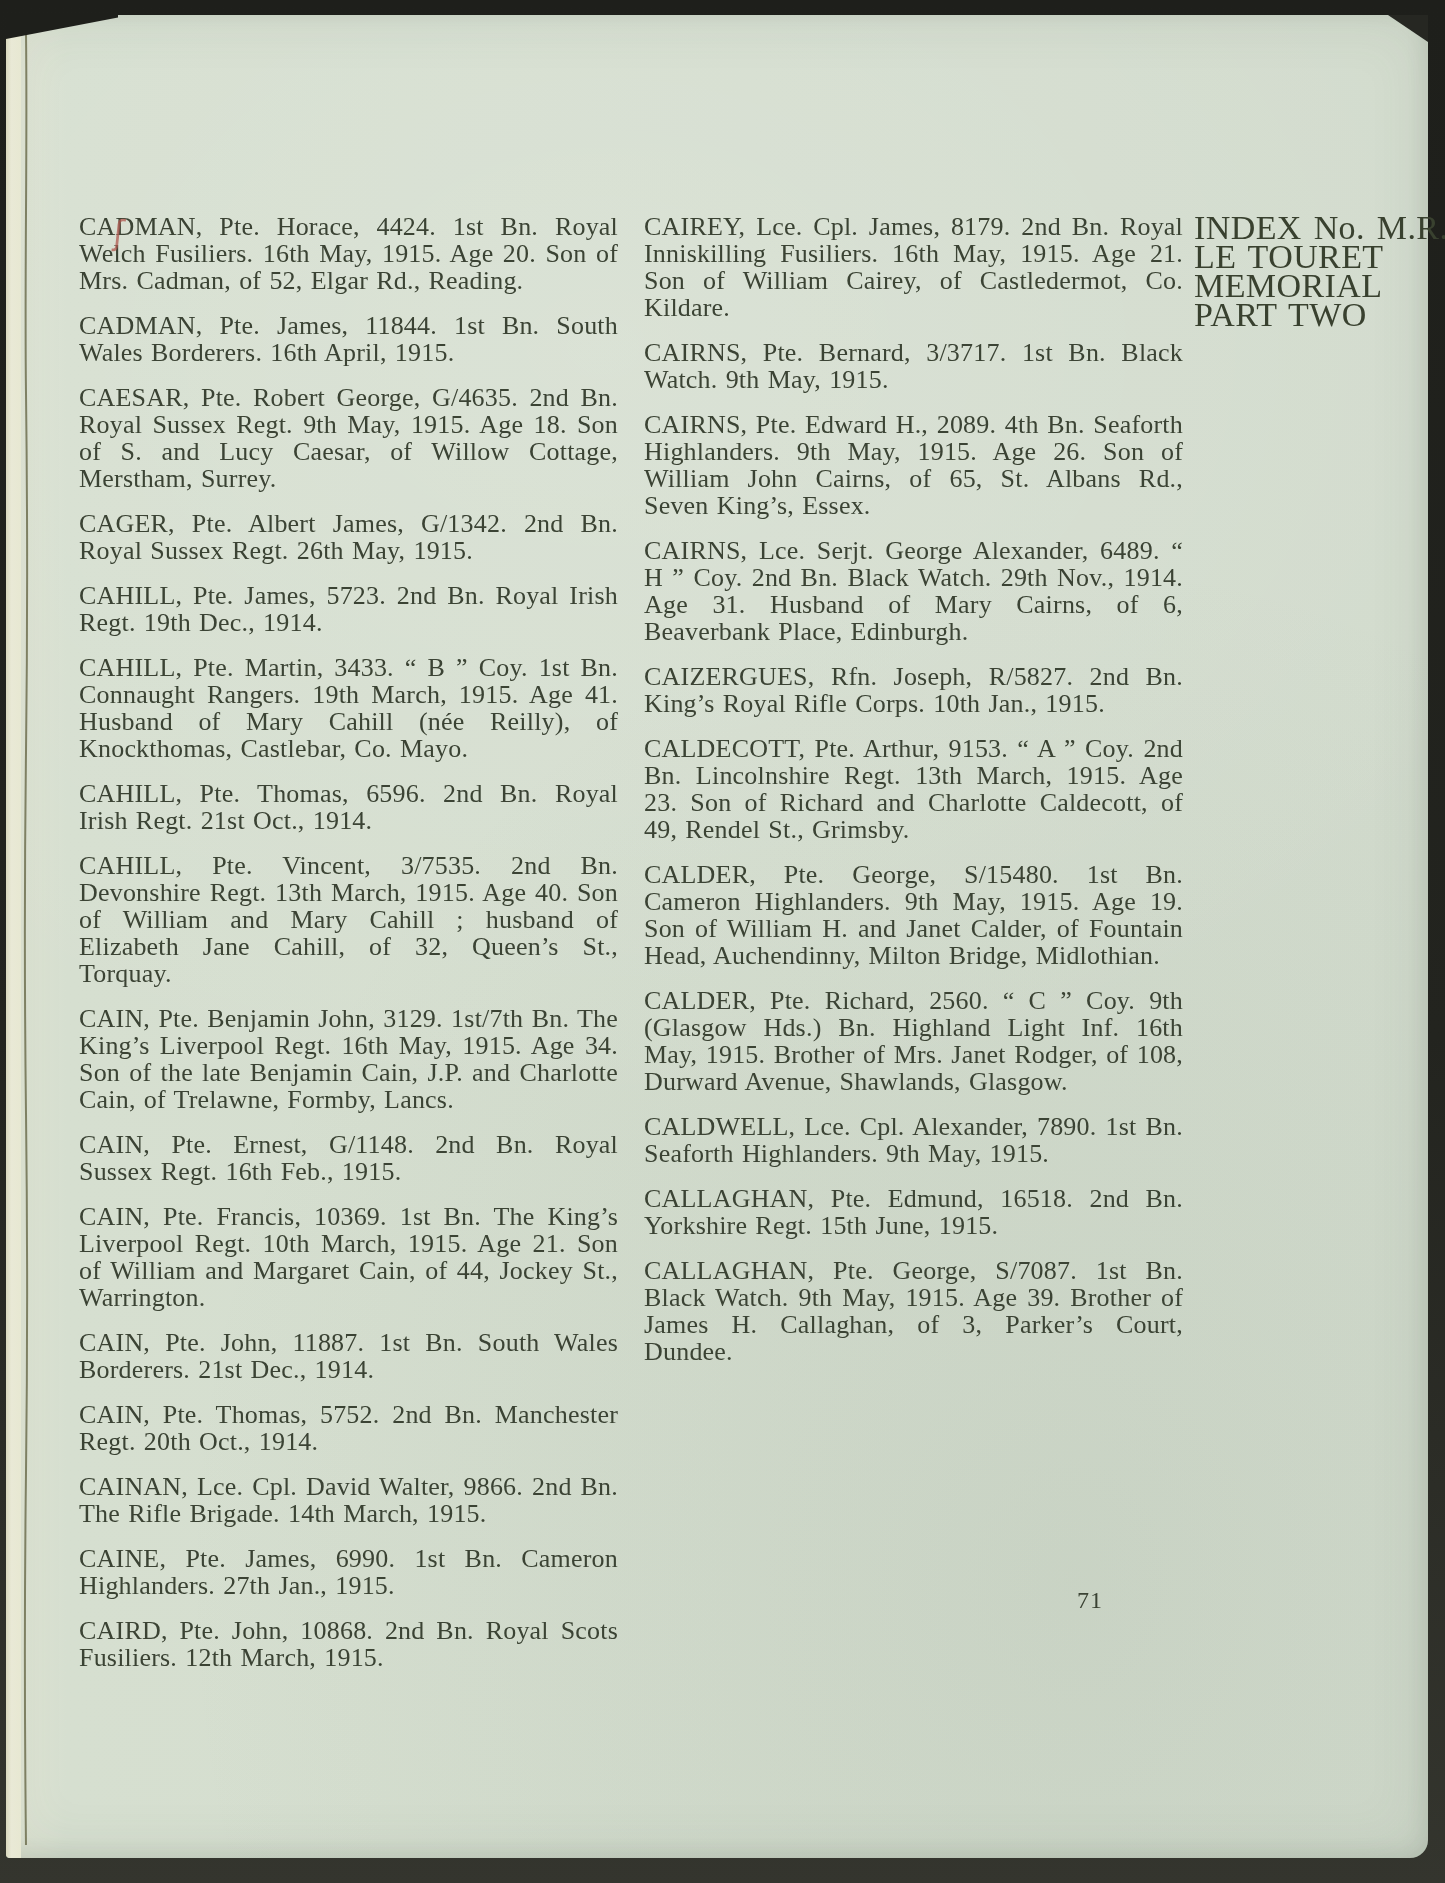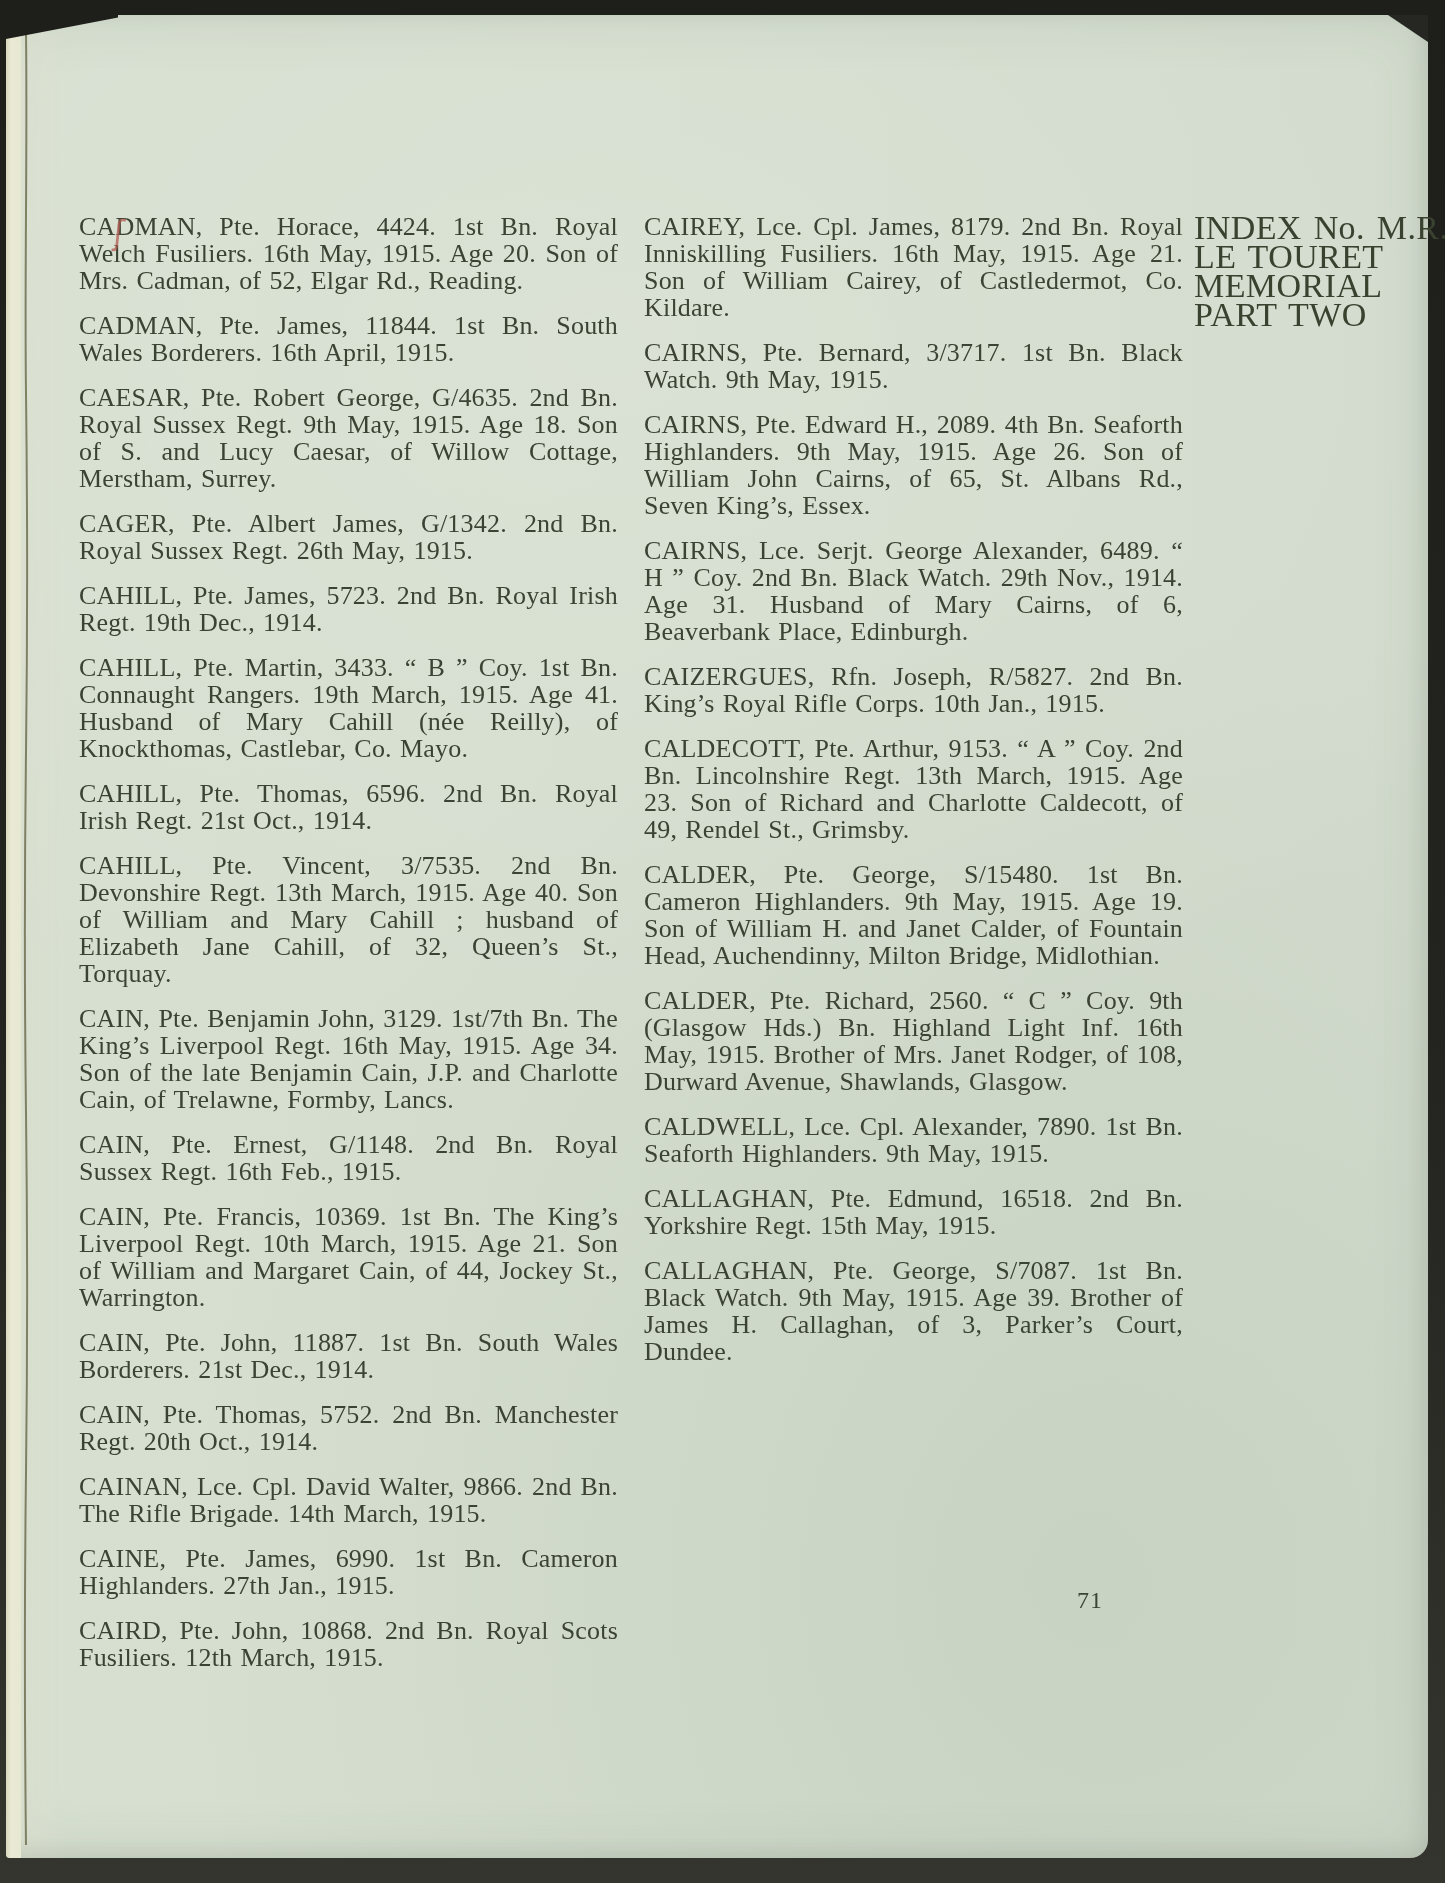--- a/index.html
+++ b/index.html
@@ -136,21 +136,21 @@
     <div class="col col-right">
       <p class="entry">CAIREY, Lce. Cpl. James, 8179.  2nd Bn. Royal Inniskilling Fusiliers.  16th May, 1915.  Age 21. Son of William Cairey, of Castledermot, Co. Kildare.</p>
       <p class="entry">CAIRNS, Pte. Bernard, 3/3717.  1st Bn. Black Watch.  9th May, 1915.</p>
       <p class="entry">CAIRNS, Pte. Edward H., 2089.  4th Bn. Seaforth Highlanders.  9th May, 1915.  Age 26. Son of William John Cairns, of 65, St. Albans Rd., Seven King’s, Essex.</p>
       <p class="entry">CAIRNS, Lce. Serjt. George Alexander, 6489. “ H ” Coy. 2nd Bn. Black Watch.  29th Nov., 1914.  Age 31.  Husband of Mary Cairns, of 6, Beaverbank Place, Edinburgh.</p>
       <p class="entry">CAIZERGUES, Rfn. Joseph, R/5827.  2nd Bn. King’s Royal Rifle Corps.  10th Jan., 1915.</p>
       <p class="entry">CALDECOTT, Pte. Arthur, 9153.  “ A ” Coy. 2nd Bn. Lincolnshire Regt.  13th March, 1915. Age 23.  Son of Richard and Charlotte Caldecott, of 49, Rendel St., Grimsby.</p>
       <p class="entry">CALDER, Pte. George, S/15480.  1st Bn. Cameron Highlanders.  9th May, 1915.  Age 19. Son of William H. and Janet Calder, of Fountain Head, Auchendinny, Milton Bridge, Midlothian.</p>
       <p class="entry">CALDER, Pte. Richard, 2560.  “ C ” Coy. 9th (Glasgow Hds.) Bn. Highland Light Inf. 16th May, 1915.  Brother of Mrs. Janet Rodger, of 108, Durward Avenue, Shawlands, Glasgow.</p>
       <p class="entry">CALDWELL, Lce. Cpl. Alexander, 7890.  1st Bn. Seaforth Highlanders.  9th May, 1915.</p>
-      <p class="entry">CALLAGHAN, Pte. Edmund, 16518.  2nd Bn. Yorkshire Regt.  15th May, 1915.</p>
+      <p class="entry">CALLAGHAN, Pte. Edmund, 16518.  2nd Bn. Yorkshire Regt.  15th June, 1915.</p>
       <p class="entry">CALLAGHAN, Pte. George, S/7087.  1st Bn. Black Watch.  9th May, 1915.  Age  39.  Brother of James H. Callaghan, of 3, Parker’s Court, Dundee.</p>
     </div>
 
     <div class="col col-header">
       <div>INDEX No. M.R.22</div>
       <div>LE TOURET</div>
       <div>MEMORIAL</div>
       <div>PART TWO</div>
     </div>
 

